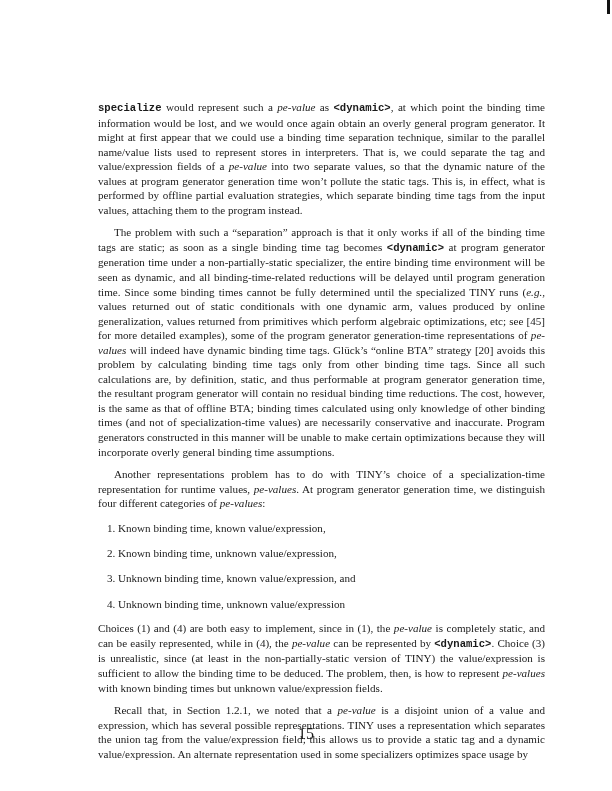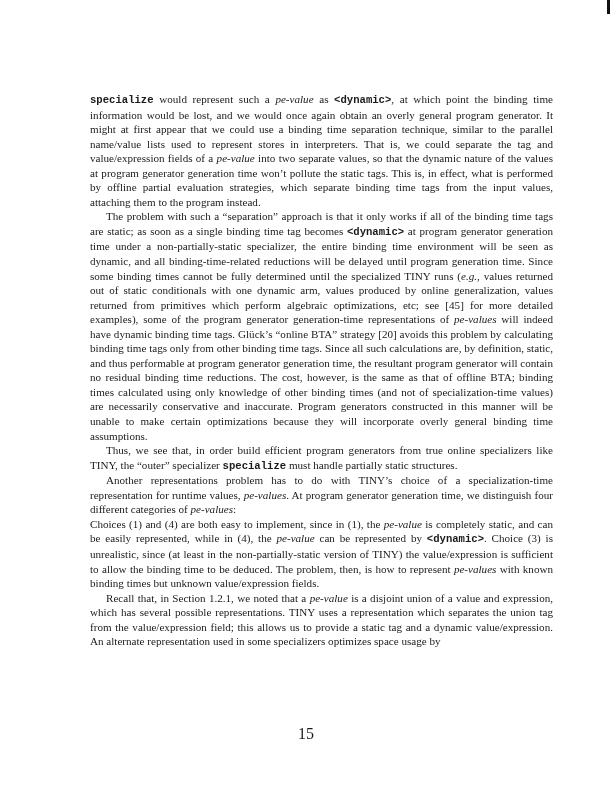--- a/index.html
+++ b/index.html
@@ -4,43 +4,48 @@
   <style>
     html, body { margin: 0; padding: 0; background: #ffffff; }
     body { width: 612px; height: 791px; position: relative; overflow: hidden; }
     .page-edge-mark { position: absolute; left: 607px; top: 0; width: 3px; height: 14px; background: #111; }
     .text-block {
       position: absolute; left: 90px; top: 92px; width: 463px;
       font-family: "Liberation Serif", "DejaVu Serif", serif;
       font-size: 11.1px; line-height: 14.55px; color: #1a1a1a;
       text-align: justify; hyphens: none;
     }
-    .text-block p { margin: 0; }
+    .text-block p { margin: 8px; }
     .text-block p.indent { text-indent: 16px; }
     .mono { font-family: "Liberation Mono", "DejaVu Sans Mono", monospace; font-size: 10.6px; font-weight: bold; }
     em { font-style: italic; }
     ol.categories { margin: 10px 0 10px 0; padding-left: 28px; }
     ol.categories li { margin: 0 0 10.8px 0; text-align: left; }
     ol.categories li:last-child { margin-bottom: 10px; }
     .page-number {
       position: absolute; left: 0; width: 612px; top: 725px; text-align: center;
       font-family: "Liberation Serif", "DejaVu Serif", serif; font-size: 16px; color: #1a1a1a;
     }
   </style>
 </head>
 <body>
 
 <div class="page-edge-mark"></div>
 
 <div class="text-block">
   <div id="pre-list">
       <p><span class="mono">specialize</span><span> would represent such a </span><em>pe-value</em><span> as </span><span class="mono">&lt;dynamic&gt;</span><span>, at which point the binding time information would be lost, and we would once again obtain an overly general program generator. It might at first appear that we could use a binding time separation technique, similar to the parallel name/value lists used to represent stores in interpreters. That is, we could separate the tag and value/expression fields of a </span><em>pe-value</em><span> into two separate values, so that the dynamic nature of the values at program generator generation time won’t pollute the static tags. This is, in effect, what is performed by offline partial evaluation strategies, which separate binding time tags from the input values, attaching them to the program instead.</span></p>
       <p class="indent"><span>The problem with such a “separation” approach is that it only works if all of the binding time tags are static; as soon as a single binding time tag becomes </span><span class="mono">&lt;dynamic&gt;</span><span> at program generator generation time under a non-partially-static specializer, the entire binding time environment will be seen as dynamic, and all binding-time-related reductions will be delayed until program generation time. Since some binding times cannot be fully determined until the specialized TINY runs (</span><em>e.g.</em><span>, values returned out of static conditionals with one dynamic arm, values produced by online generalization, values returned from primitives which perform algebraic optimizations, etc; see [45] for more detailed examples), some of the program generator generation-time representations of </span><em>pe-values</em><span> will indeed have dynamic binding time tags. Glück’s “online BTA” strategy [20] avoids this problem by calculating binding time tags only from other binding time tags. Since all such calculations are, by definition, static, and thus performable at program generator generation time, the resultant program generator will contain no residual binding time reductions. The cost, however, is the same as that of offline BTA; binding times calculated using only knowledge of other binding times (and not of specialization-time values) are necessarily conservative and inaccurate. Program generators constructed in this manner will be unable to make certain optimizations because they will incorporate overly general binding time assumptions.</span></p>
-      <p class="indent"><span>Thus, we see that, in order build efficient program generators from true online specializers like TINY, the “outer” specializer </span><span class="mono">specialize</span><span> must handle partially static structures.</span></p>
       <p class="indent"><span>Another representations problem has to do with TINY’s choice of a specialization-time representation for runtime values, </span><em>pe-values</em><span>. At program generator generation time, we distinguish four different categories of </span><em>pe-values</em><span>:</span></p>
     </div>
+  <ol class="categories" id="category-list">
+      <li>Known binding time, known value/expression,</li>
+      <li>Known binding time, unknown value/expression,</li>
+      <li>Unknown binding time, known value/expression, and</li>
+      <li>Unknown binding time, unknown value/expression</li>
+    </ol>
   <div id="post-list">
       <p><span>Choices (1) and (4) are both easy to implement, since in (1), the </span><em>pe-value</em><span> is completely static, and can be easily represented, while in (4), the </span><em>pe-value</em><span> can be represented by </span><span class="mono">&lt;dynamic&gt;</span><span>. Choice (3) is unrealistic, since (at least in the non-partially-static version of TINY) the value/expression is sufficient to allow the binding time to be deduced. The problem, then, is how to represent </span><em>pe-values</em><span> with known binding times but unknown value/expression fields.</span></p>
       <p class="indent"><span>Recall that, in Section 1.2.1, we noted that a </span><em>pe-value</em><span> is a disjoint union of a value and expression, which has several possible representations. TINY uses a representation which separates the union tag from the value/expression field; this allows us to provide a static tag and a dynamic value/expression. An alternate representation used in some specializers optimizes space usage by</span></p>
     </div>
 </div>
 
 <div class="page-number">15</div>
 
 </body></html>

